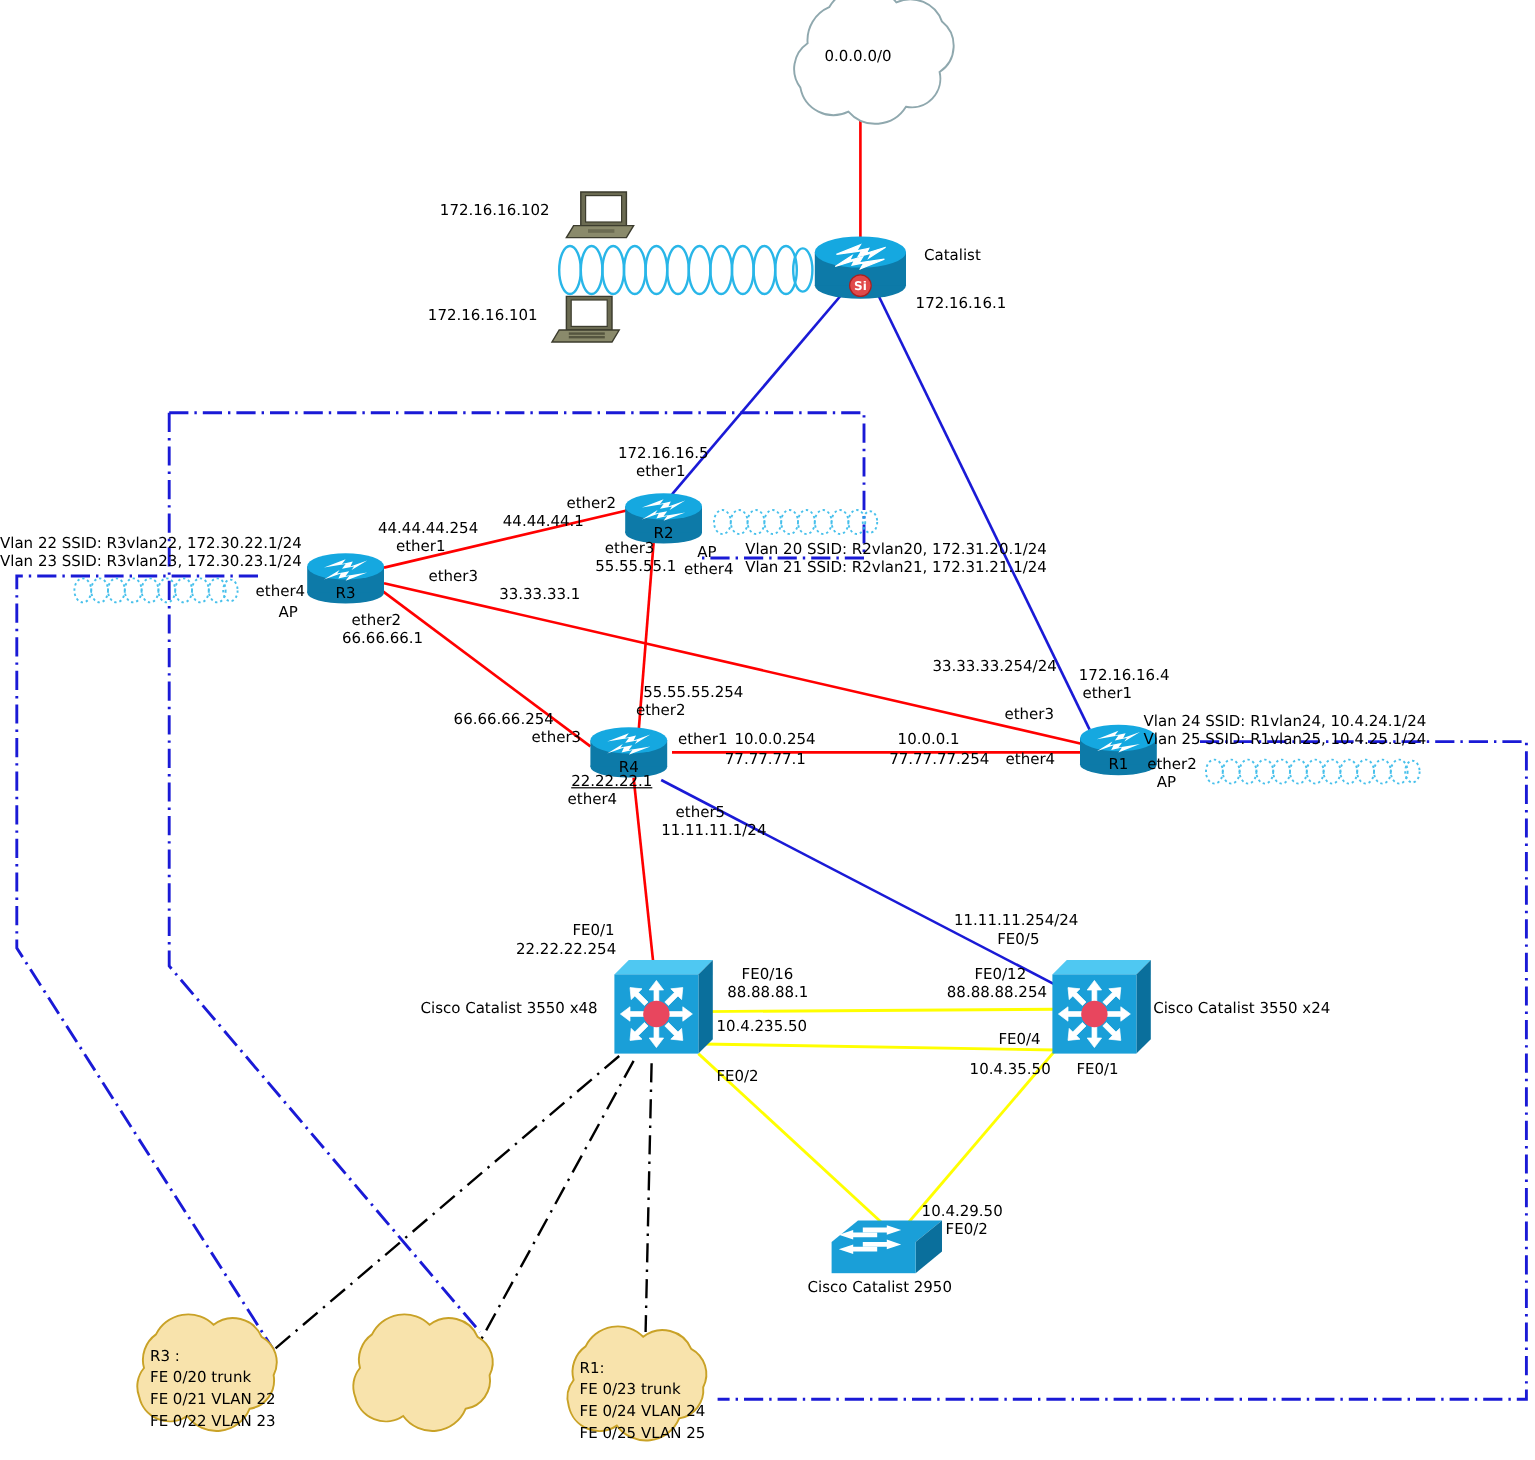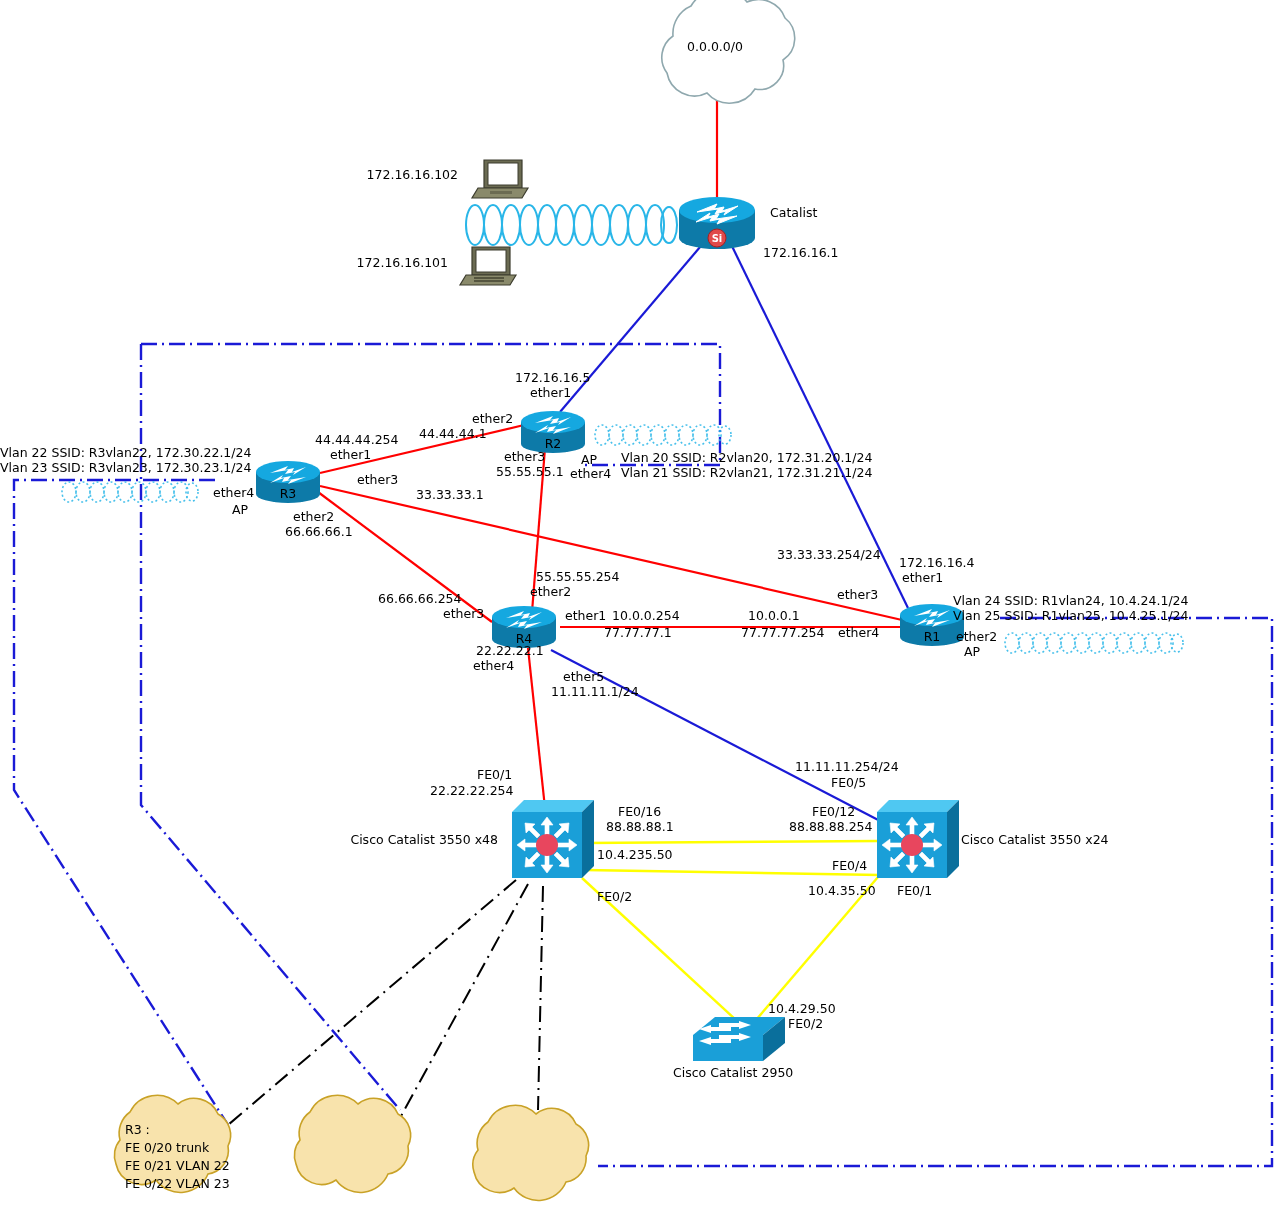--- a/index.html
+++ b/index.html
@@ -316,21 +316,21 @@
 <div class="lbl" style="left:293px;top:510px;">ether2</div>
 <div class="lbl" style="left:285px;top:525px;">66.66.66.1</div>
 
 <div class="lbl" style="left:378px;top:592px;">66.66.66.254</div>
 <div class="lbl" style="left:443px;top:607px;">ether3</div>
 <div class="lbl" style="left:536px;top:570px;">55.55.55.254</div>
 <div class="lbl" style="left:530px;top:585px;">ether2</div>
 <div class="lbl" style="left:565px;top:609px;">ether1</div>
 <div class="lbl" style="left:612px;top:609px;">10.0.0.254</div>
 <div class="lbl" style="left:604px;top:626px;">77.77.77.1</div>
-<div class="lbl" style="left:476px;top:644px;">22.22.22.1</div>
+<div class="lbl" style="left:476px;top:644px;text-decoration:underline;">22.22.22.1</div>
 <div class="lbl" style="left:473px;top:659px;">ether4</div>
 <div class="lbl" style="left:563px;top:670px;">ether5</div>
 <div class="lbl" style="left:551px;top:685px;">11.11.11.1/24</div>
 
 <div class="lbl" style="left:748px;top:609px;">10.0.0.1</div>
 <div class="lbl" style="left:741px;top:626px;">77.77.77.254</div>
 <div class="lbl" style="left:838px;top:626px;">ether4</div>
 <div class="lbl" style="left:777px;top:548px;">33.33.33.254/24</div>
 <div class="lbl" style="left:837px;top:588px;">ether3</div>
 <div class="lbl" style="left:899px;top:556px;">172.16.16.4</div>
@@ -357,14 +357,15 @@
 <div class="lbl" style="left:808px;top:884px;">10.4.35.50</div>
 <div class="lbl" style="left:897px;top:884px;">FE0/1</div>
 
 <div class="lbl" style="left:768px;top:1002px;">10.4.29.50</div>
 <div class="lbl" style="left:788px;top:1017px;">FE0/2</div>
 <div class="lbl" style="left:673px;top:1066px;">Cisco Catalist 2950</div>
 
 <div class="lbl" style="left:125px;top:1121px;line-height:18px;"><span>R3 :</span><br><span>FE 0/20 trunk</span><br><span>FE 0/21 VLAN 22</span><br><span>FE 0/22 VLAN 23</span></div>
 
 
+<div class="lbl" style="left:483px;top:1131px;line-height:18px;"><span>R1:</span><br><span>FE 0/23 trunk</span><br><span>FE 0/24 VLAN 24</span><br><span>FE 0/25 VLAN 25</span></div>
 
 </div>
 
 </body></html>

